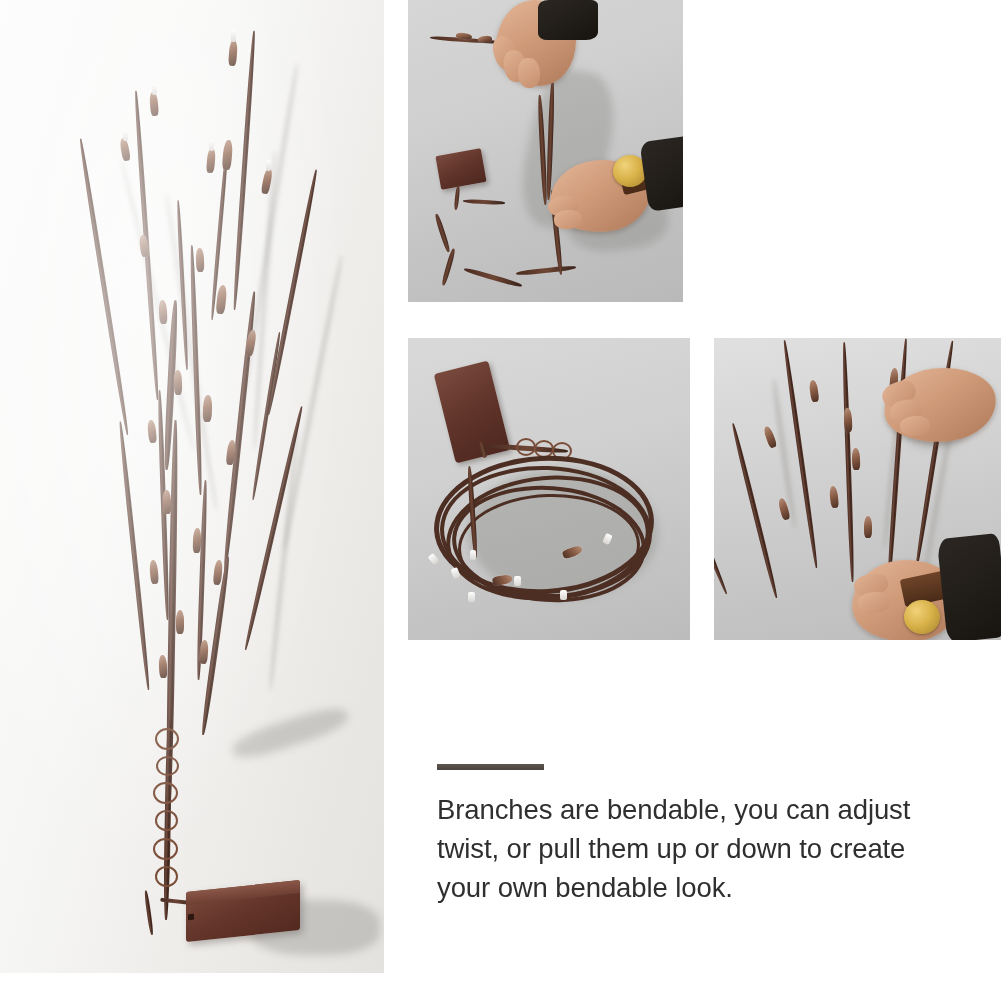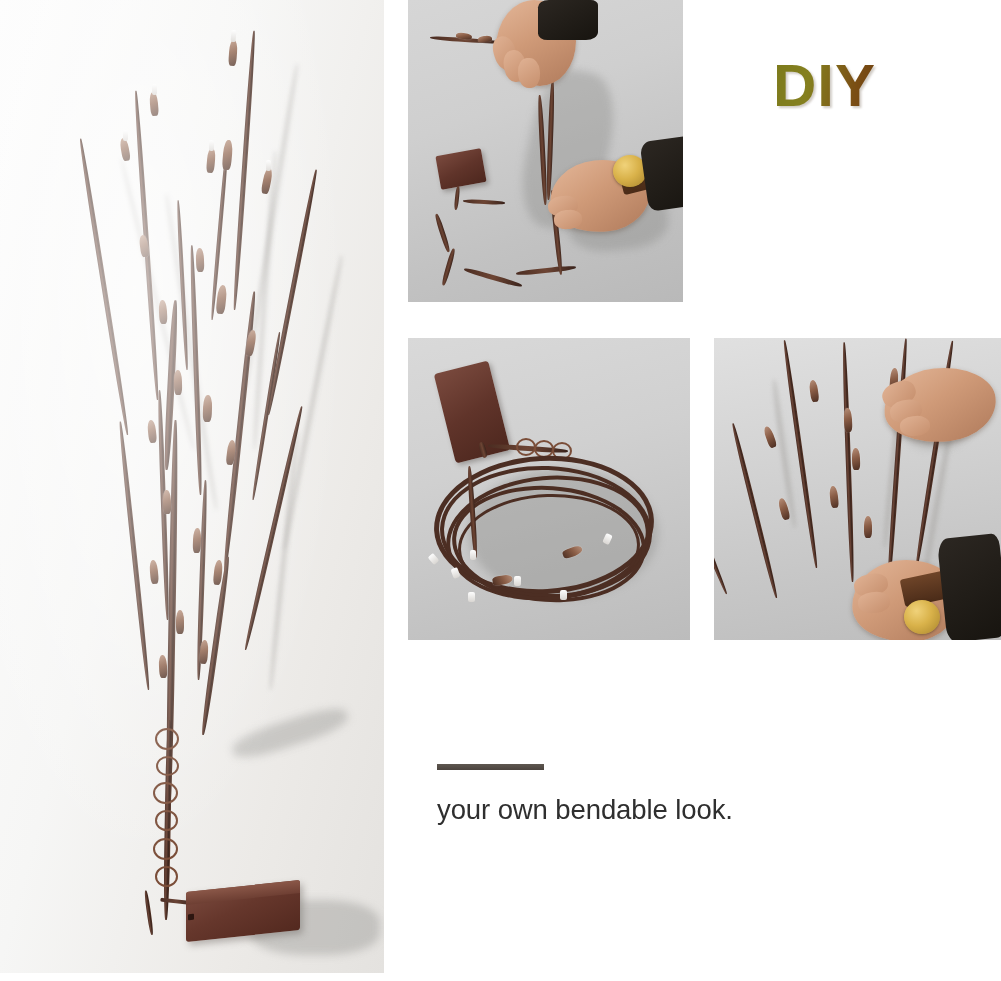--- a/index.html
+++ b/index.html
@@ -388,21 +388,22 @@
     <div class="finger" style="left:186px;top:78px;width:30px;height:20px;transform:rotate(-4deg);"></div>
 
     <div class="hand" style="left:138px;top:222px;width:108px;height:82px;transform:rotate(-4deg);"></div>
     <div class="finger" style="left:140px;top:236px;width:34px;height:22px;transform:rotate(-10deg);"></div>
     <div class="finger" style="left:144px;top:254px;width:32px;height:21px;transform:rotate(-5deg);"></div>
     <div class="strap" style="left:188px;top:236px;width:54px;height:28px;transform:rotate(-12deg);"></div>
     <div class="watch" style="left:190px;top:262px;width:36px;height:34px;"></div>
     <div class="sleeve" style="left:228px;top:198px;width:62px;height:104px;transform:rotate(-6deg);"></div>
   </div>
 
-  <div id="diy">DIY</div>
 
   <div id="divider"></div>
 
   <div id="para">
+    <div>Branches are bendable, you can adjust</div>
+    <div>twist, or pull them up or down to create</div>
     <div>your own bendable look.</div>
   </div>
 
 </div>
 
 </body></html>

